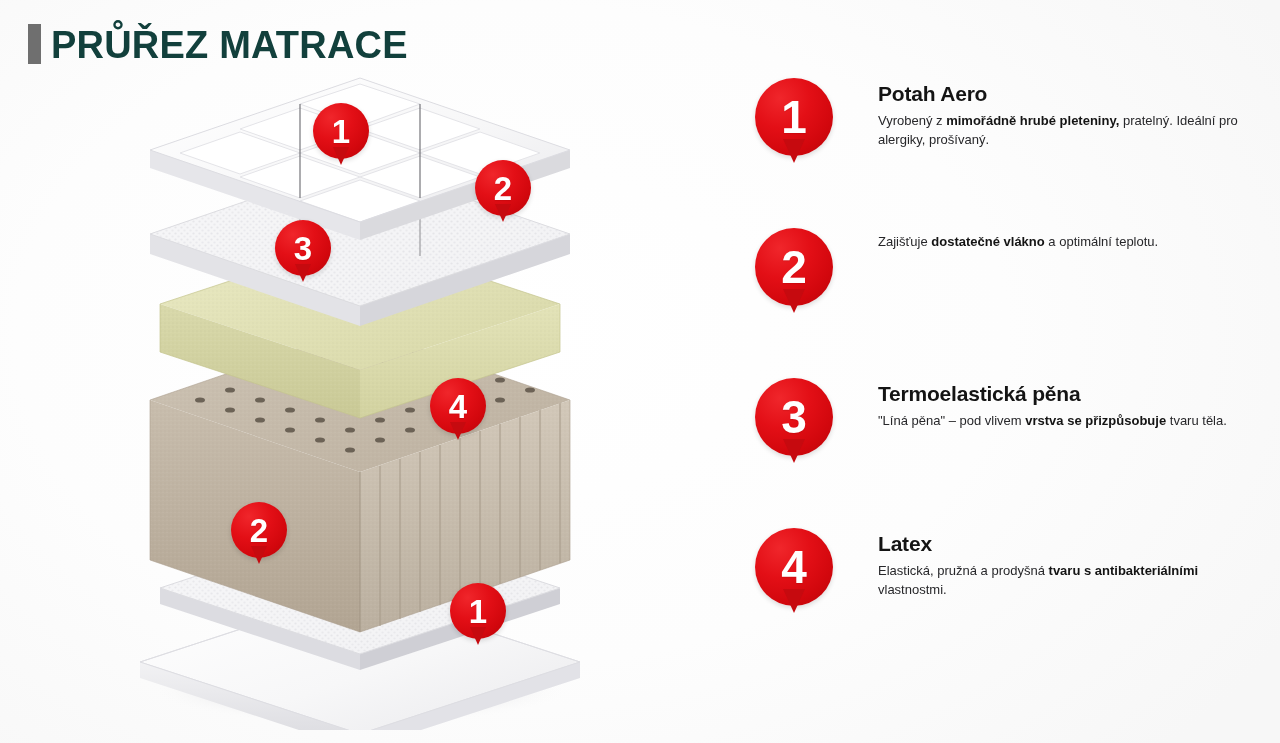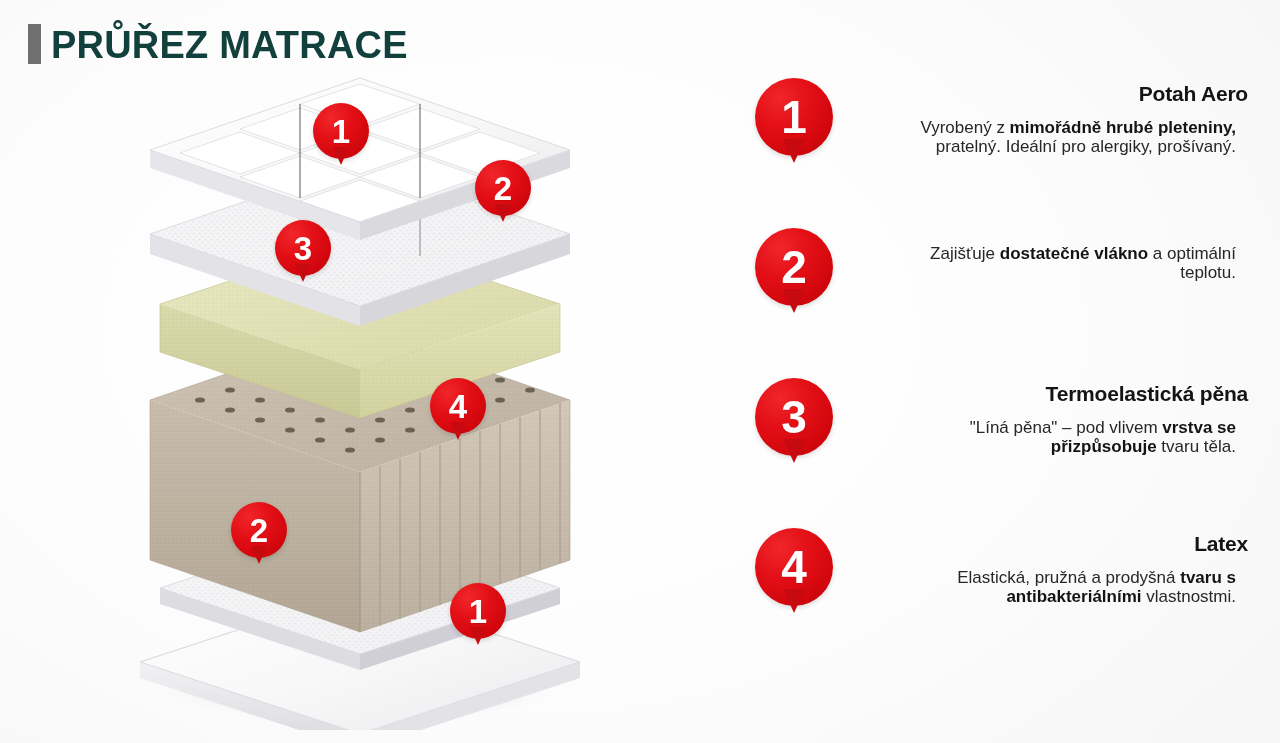--- a/index.html
+++ b/index.html
@@ -55,35 +55,34 @@
   }
   .info-item {
     position: relative;
     height: 150px;
   }
   .info-text {
     position: absolute;
     left: 123px;
     top: 12px;
     width: 370px;
-    text-align: right;
   }
   .info-heading {
     font-size: 21px;
     font-weight: 700;
     color: #141414;
     letter-spacing: -0.2px;
     margin: 0 0 5px 0;
     line-height: 1.15;
   }
   .info-desc {
-    font-size: 17px;
+    font-size: 13px;
     line-height: 19px;
     color: #27272a;
-    margin: 12px;
+    margin: 0;
   }
   .info-desc b { font-weight: 700; color: #141414; }
 
   
   .pin {
     position: absolute;
     display: block;
   }
   .pin .bubble {
     position: absolute;

